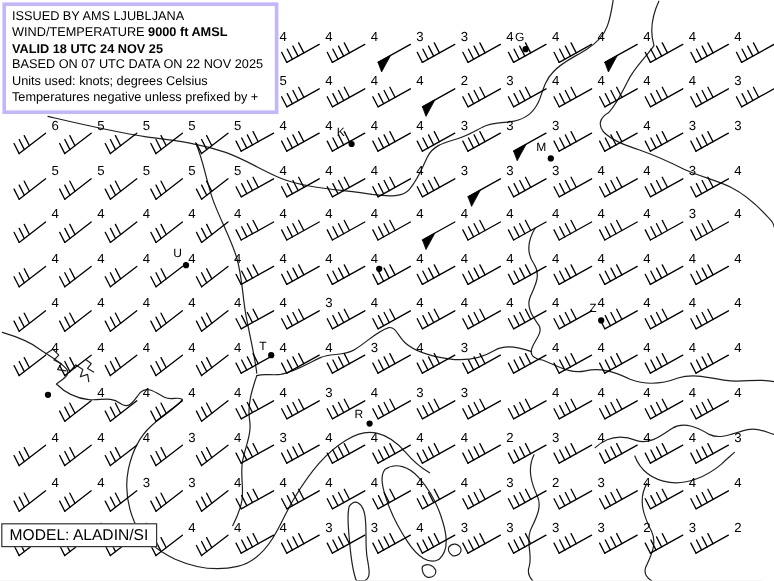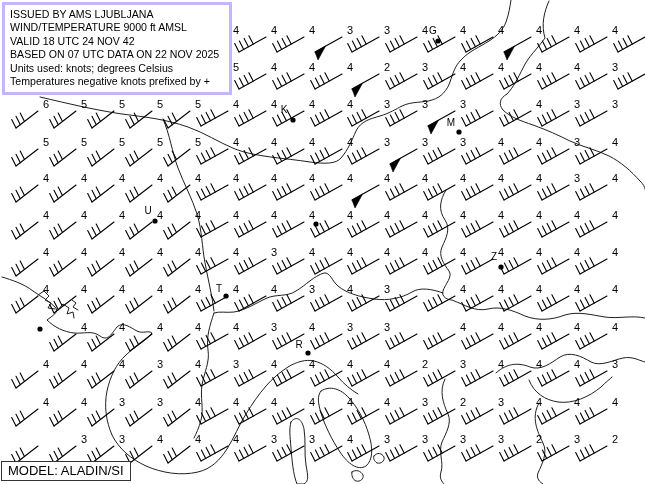--- a/index.html
+++ b/index.html
@@ -8,22 +8,22 @@
   #map-svg{position:absolute;left:0;top:0;}
   .mapline{fill:none;stroke:#1f1f1f;stroke-width:1;stroke-linejoin:round;stroke-linecap:round;}
   .bb{stroke:#000;stroke-width:1.1;stroke-linecap:round;}
   .pn{fill:#000;stroke:#000;stroke-width:0.6;}
   .tp{font-family:"Liberation Sans",sans-serif;font-size:11px;fill:#000;text-anchor:middle;}
   .st{font-family:"Liberation Sans",sans-serif;font-size:10px;fill:#000;text-anchor:middle;}
   .sd{fill:#000;}
   #header-box{position:absolute;left:2px;top:2px;width:214px;background:#fff;
               border:3px solid #c4b5fd;padding:3px 5px 4px 5px;font-size:10.6px;line-height:13.4px;
               color:#000;white-space:nowrap;}
-  #header-box .b{font-weight:normal;}
-  #model-box{position:absolute;left:1px;top:461px;background:#fff;border:1px solid #333;
+  #header-box .b{font-weight:bold;}
+  #model-box{position:absolute;left:1px;top:436px;background:#fff;border:1px solid #333;
              padding:1px 6px 2px 6px;font-size:13px;color:#000;white-space:nowrap;}
 </style>
 </head>
 <body>
 
 <div id="chart">
 
   <svg id="map-svg" width="645" height="484" viewBox="0 0 645 484">
 
     <g>
@@ -1464,23 +1464,23 @@
         <circle cx="226" cy="296" r="2.6" class="sd"></circle>
         <text x="299" y="348" class="st">R</text>
         <circle cx="308" cy="353" r="2.6" class="sd"></circle>
         <circle cx="40" cy="329" r="2.6" class="sd"></circle>
       </g>
   </svg>
 
   <div id="header-box">
     <div>ISSUED BY AMS LJUBLJANA</div>
     <div><span>WIND/TEMPERATURE </span><span class="b">9000 ft AMSL</span></div>
-    <div class="b">VALID 18 UTC 24 NOV 42</div>
+    <div class="b">VALID 18 UTC 24 NOV 25</div>
     <div>BASED ON 07 UTC DATA ON 22 NOV 2025</div>
     <div>Units used: knots; degrees Celsius</div>
-    <div>Temperatures negative knots prefixed by +</div>
+    <div>Temperatures negative unless prefixed by +</div>
   </div>
 
   <div id="model-box">
     <span>MODEL: ALADIN/SI</span>
   </div>
 
 </div>
 
 </body></html>

